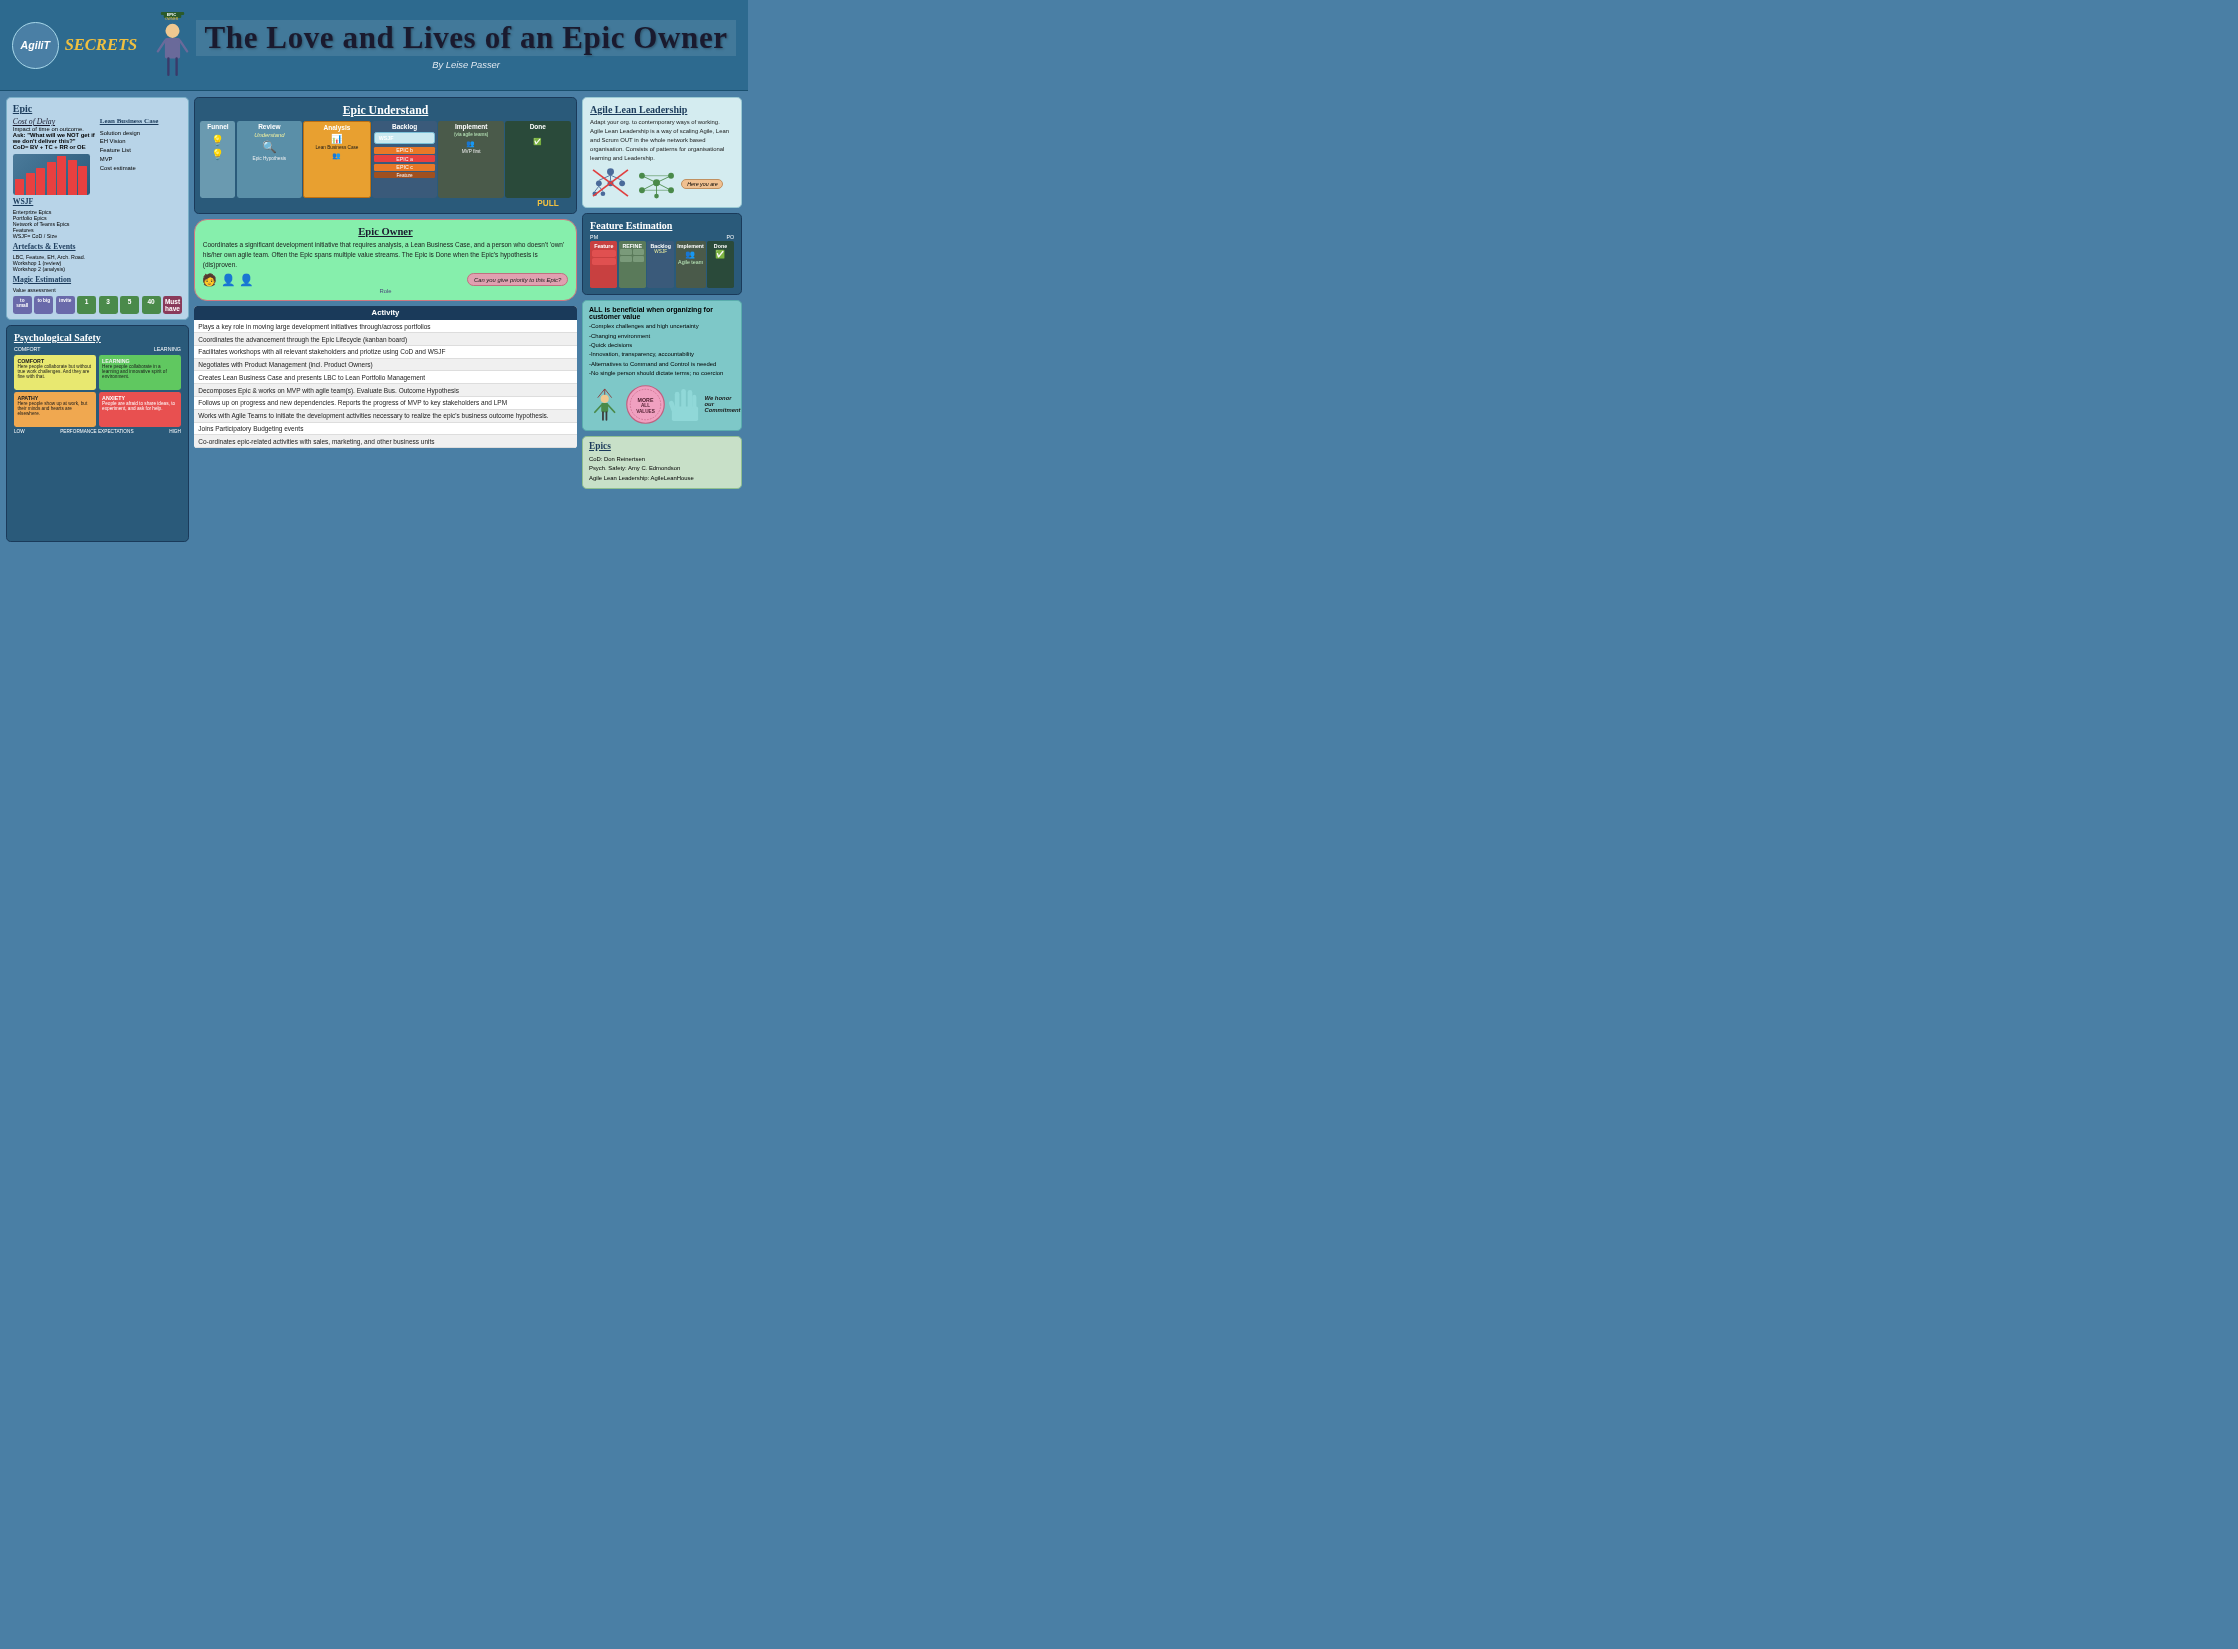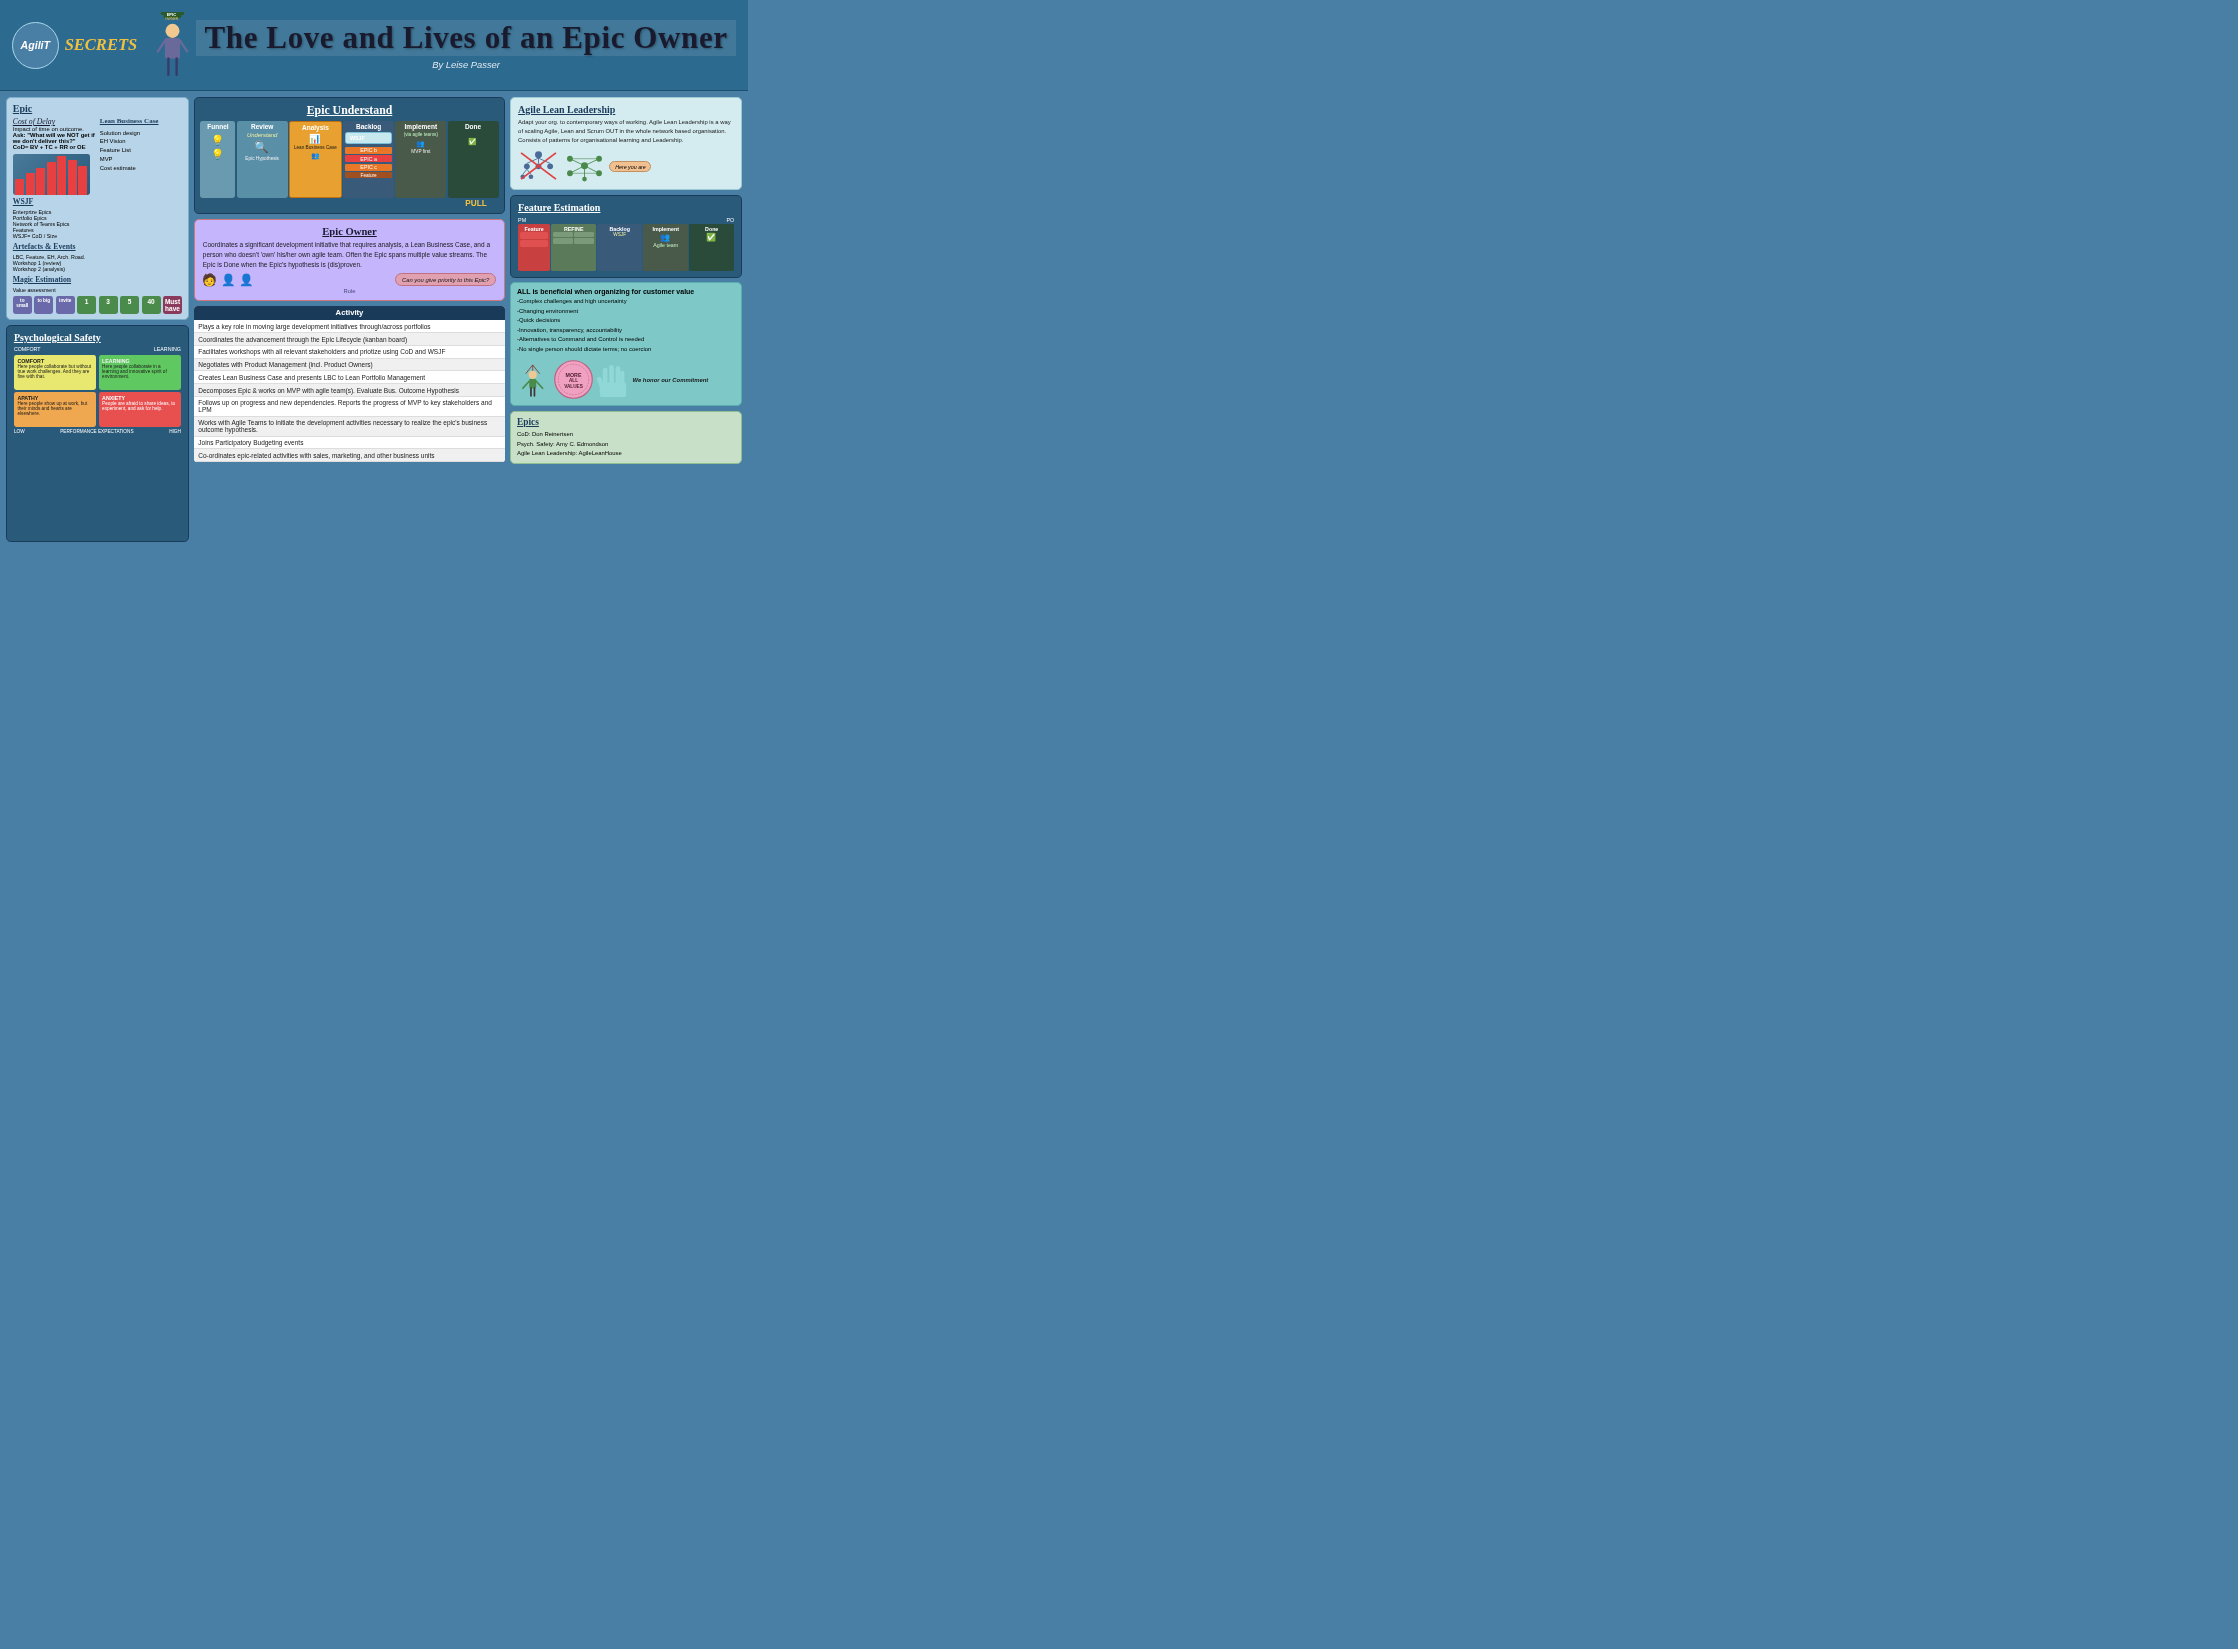--- a/index.html
+++ b/index.html
@@ -96,21 +96,21 @@
     
     .mid-col {
       flex: 1;
       display: flex;
       flex-direction: column;
       gap: 4.7px;
     }
 
     
     .right-col {
-      width: 232px;
+      width: 160px;
       flex-shrink: 0;
       display: flex;
       flex-direction: column;
       gap: 4.7px;
     }
     .card-dark {
       background: #2a5a7a;
       border-radius: 4.7px;
       padding: 5.9px 7px;
       border: 1.2px solid #1a3a5a;
@@ -265,22 +265,22 @@
       text-align: center;
       padding: 2.4px 1.2px;
       border-radius: 2.4px;
       font-size: 6.5px;
       font-weight: bold;
     }
     .est-card.highlight { background: #4a8a4a; }
 
     
     .epic-owner-box {
-      background: #c4b5fd;
-      border-radius: 5px;
+      background: #86efac;
+      border-radius: 13px;
       padding: 5.9px 8.2px;
       border: 1.2px solid #d07880;
       font-size: 6.5px;
       color: #1a1a1a;
     }
 
     .pull-arrow {
       color: #f0c040;
       font-size: 8.2px;
       font-weight: bold;

